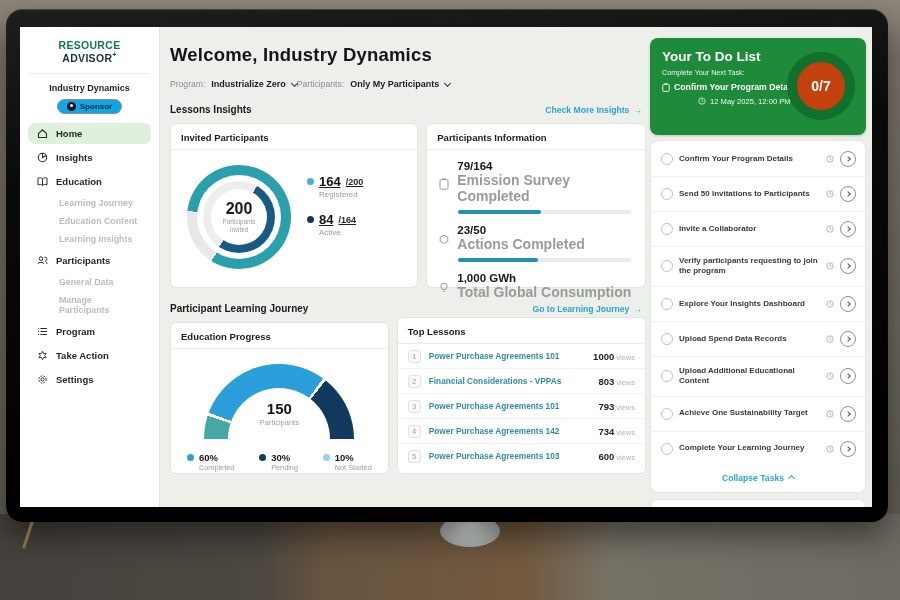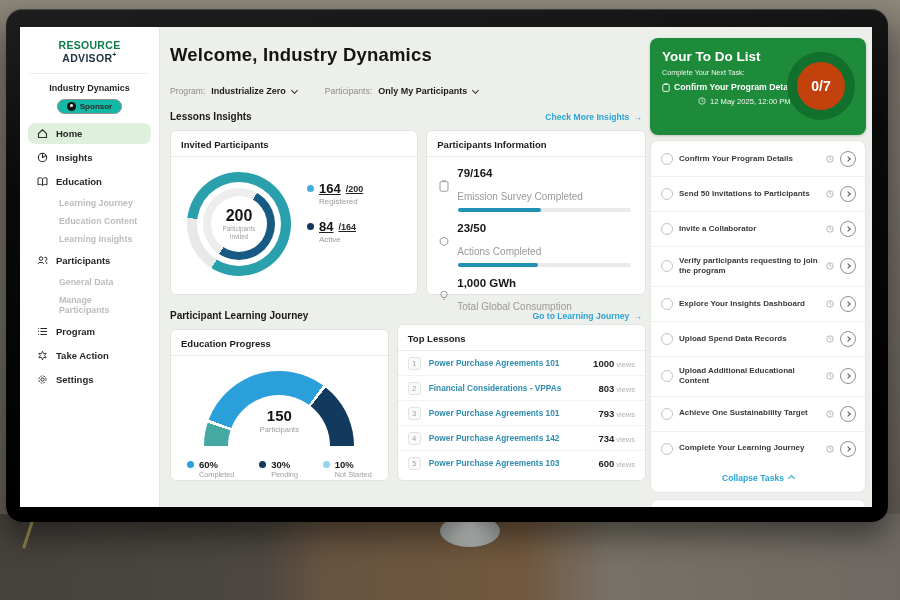--- a/index.html
+++ b/index.html
@@ -22,33 +22,33 @@
   .screen { position:absolute; left:20px; top:27px; width:852px; height:480px; background:#edefeb;
     overflow:hidden; font-size:9px; color:#222; }
 
   
   .sidebar { position:absolute; left:0; top:0; width:140px; height:100%; background:#fff; border-right:1px solid #e3e5e2; }
   .logo { padding:12px 0 9px; text-align:center; font-weight:bold; font-size:10.5px; letter-spacing:.3px;
     border-bottom:1px solid #ececec; margin:0 10px; }
   .logo .p1 { color:#0e7c4a; } .logo .p2 { color:#1d2f40; } .logo sup { font-size:7px; color:#1d2f40; }
   .org { text-align:center; font-weight:bold; font-size:9px; margin-top:9px; color:#1f1f1f; }
   .badge { width:fit-content; margin:6px auto 9px; border:1px solid #8f8f8f; border-radius:11px; padding:2px 9px;
-    display:flex; align-items:center; gap:4px; font-size:8px; font-weight:bold; color:#2b2b2b; background:#14b8a6; }
+    display:flex; align-items:center; gap:4px; font-size:8px; font-weight:bold; color:#2b2b2b; background:#0ea5e9; }
   .badge .dot { width:9px; height:9px; border-radius:50%; background:#141414; position:relative; }
   .badge .dot::after { content:""; position:absolute; left:3px; top:2px; width:3px; height:3px; border-radius:50%; background:#fff; }
   .mi { display:flex; align-items:center; gap:8px; padding:5px 9px; margin:3px 8px; border-radius:7px;
     font-weight:bold; font-size:9.5px; color:#272727; cursor:default; }
   .mi.active { background:#dff0dd; }
   .mi.sub { padding:3px 9px 3px 31px; margin:2px 8px; color:#bcbcbc; font-size:8.8px; }
   .mi svg { flex:0 0 auto; }
 
   
   .main { position:absolute; left:140px; top:0; width:490px; height:100%; padding:17px 4px 0 10px; }
   h1 { font-size:18.5px; font-weight:bold; color:#141414; letter-spacing:.2px; }
-  .filters { display:flex; gap:28px; margin-top:20px; align-items:center; }
+  .filters { display:flex; margin-top:13px; align-items:center; }
   .fgroup { display:flex; align-items:center; gap:6px; }
   .flabel { color:#8c8c8c; font-size:8.6px; }
   .fvalue { font-weight:bold; font-size:9px; color:#1c1c1c; }
   .chev { width:5px; height:5px; border-right:1.4px solid #333; border-bottom:1.4px solid #333;
     transform:rotate(45deg); margin-top:-2px; }
   .sec { display:flex; justify-content:space-between; align-items:center; margin-top:15px; padding-right:4px; }
   .sec .st { font-weight:bold; font-size:10px; color:#191919; }
   .sec .sl { color:#2aa4d4; font-weight:bold; font-size:8.6px; display:flex; gap:4px; align-items:center; cursor:pointer; }
   .cards { display:flex; gap:8px; margin-top:8px; }
   .card { background:#fff; border:1px solid #e2e4e1; border-radius:6px; }
@@ -72,21 +72,21 @@
   .ldot.lb { background:#46aede; } .ldot.nv { background:#12365a; }
   .leg-val { font-size:13px; font-weight:bold; color:#141418; }
   .leg-total { font-size:9px; font-weight:bold; color:#2a2a2e; }
   .leg-lab { font-size:8px; color:#9a9a9a; margin:1px 0 0 12px; }
 
   
   .c-pinfo { width:223px; height:165px; }
   .stat { display:flex; gap:8px; margin-top:10px; padding:0 12px; align-items:center; }
   .stat svg { margin-top:3px; flex:0 0 auto; }
   .stat-val { font-size:11.5px; font-weight:bold; color:#17171a; }
-  .stat-lab { font-size:10px; color:#9a9a9a; margin-top:12px; }
+  .stat-lab { font-size:14px; color:#9a9a9a; margin-top:0;font-weight:bold; }
   .bar { height:4px; background:#e9ebe8; border-radius:2px; margin:6px 14px 0 31px; }
   .bar-fill { height:100%; background:#2091b5; border-radius:2px; }
 
   
   .c-edu { width:222px; height:152px; }
   .gauge { position:relative; width:150px; height:77px; margin:15px auto 0; overflow:hidden; }
   .g-ring { position:absolute; left:0; top:0; width:150px; height:150px; border-radius:50%; }
   .g-hole { position:absolute; left:24px; top:24px; width:102px; height:102px; border-radius:50%; background:#fff; }
   .g-center { position:absolute; left:0; right:0; top:36px; text-align:center; }
   .g-val { font-size:15px; font-weight:bold; color:#141414; }

